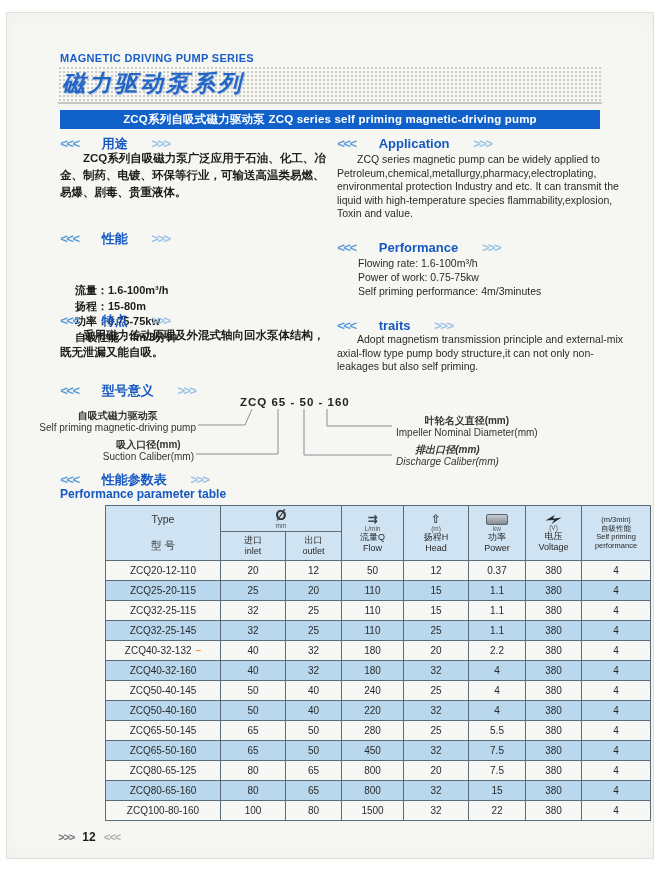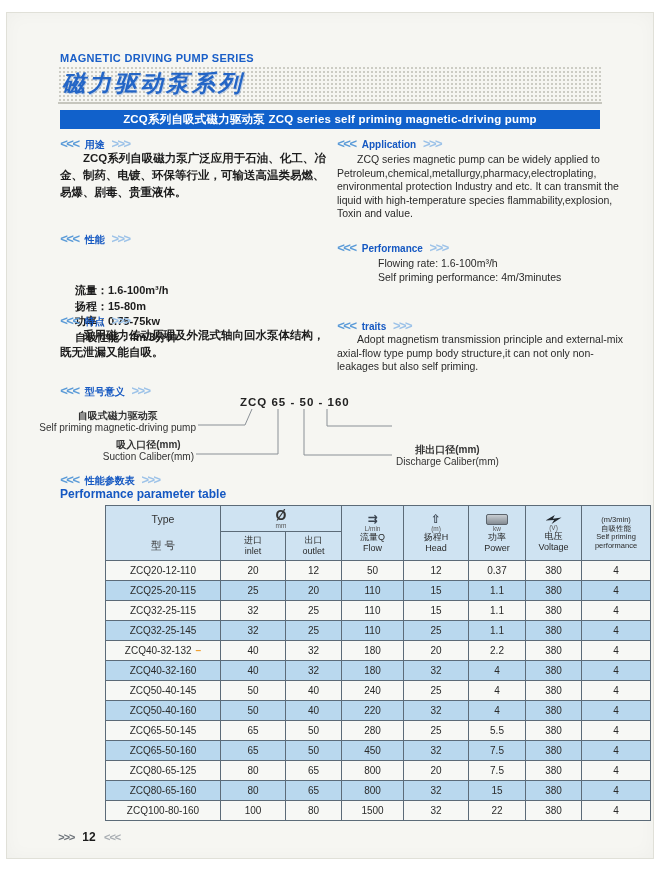--- a/index.html
+++ b/index.html
@@ -36,33 +36,33 @@
     display:flex;align-items:center;justify-content:center;letter-spacing:.2px;
   }
   
   .sec-head{position:absolute;white-space:nowrap;}
   .chev{
     font-size:13px;font-weight:bold;font-style:italic;
     color:#5b9bd8;letter-spacing:-1.5px;
   }
   .chev.dim{color:#9cc2e8;}
   .sec-title{
-    font-size:10px;font-weight:bold;color:#1558c2;margin:0 2px;
+    font-size:13px;font-weight:bold;color:#1558c2;margin:0 19px;
   }
   
   .zh-body{
     position:absolute;font-size:11.5px;line-height:17px;color:#1c1c1c;
     text-indent:2em;margin:0;font-weight:bold;
   }
   .zh-lines{position:absolute;font-size:11px;line-height:15.5px;color:#1c1c1c;font-weight:bold;}
   .en-body{
     position:absolute;font-size:10.5px;line-height:13.5px;color:#2a2a2a;
     text-indent:20px;margin:0;
   }
-  .en-lines{position:absolute;font-size:10.5px;line-height:14px;color:#2a2a2a;margin-left:20px;}
+  .en-lines{position:absolute;font-size:10.5px;line-height:14px;color:#2a2a2a;}
   
   .model-diagram{position:absolute;left:58px;top:396px;width:548px;height:74px;}
   .model-code{
     position:absolute;left:182px;top:0;font-size:11.5px;font-weight:600;
     color:#222;letter-spacing:1px;white-space:nowrap;text-align:center;
   }
   .m-label{position:absolute;color:#333;line-height:11.5px;white-space:nowrap;}
   .m-label .zh{font-size:10px;font-weight:bold;display:block;text-align:center;}
   .m-label .en{font-size:10px;display:block;}
   .m-left{text-align:right;}
@@ -156,20 +156,21 @@
 </div>
 <p class="en-body" style="left:337px;top:153px;width:292px;">ZCQ series magnetic pump can be widely applied to Petroleum,chemical,metallurgy,pharmacy,electroplating, environmental protection Industry and etc. It can transmit the liquid with high-temperature species flammability,explosion, Toxin and value.</p>
 
 <div class="sec-head" style="left:337px;top:238px;">
   <span class="chev">&lt;&lt;&lt;</span>
   <span class="sec-title">Performance</span>
   <span class="chev dim">&gt;&gt;&gt;</span>
 </div>
 <div class="en-lines" style="left:358px;top:256px;">
   <div>Flowing rate: 1.6-100m³/h</div>
+  <div>Power of work: 0.75-75kw</div>
   <div>Self priming performance: 4m/3minutes</div>
 </div>
 
 <div class="sec-head" style="left:337px;top:316px;">
   <span class="chev">&lt;&lt;&lt;</span>
   <span class="sec-title">traits</span>
   <span class="chev dim">&gt;&gt;&gt;</span>
 </div>
 <p class="en-body" style="left:337px;top:333px;width:288px;">Adopt magnetism transmission principle and external-mix axial-flow type pump body structure,it can not only non-leakages but also self priming.</p>
 
@@ -188,21 +189,25 @@
   </svg>
   <div class="model-code">ZCQ 65 - 50 - 160</div>
   <div class="m-label m-left" style="right:410px;top:14px;">
     <span class="zh">自吸式磁力驱动泵</span>
     <span class="en">Self priming magnetic-driving pump</span>
   </div>
   <div class="m-label m-left" style="right:412px;top:43px;">
     <span class="zh">吸入口径(mm)</span>
     <span class="en">Suction Caliber(mm)</span>
   </div>
-  <div class="m-label" style="left:338px;top:48px;">
+  <div class="m-label" style="left:338px;top:19px;">
+    <span class="zh">叶轮名义直径(mm)</span>
+    <span class="en">Impeller Nominal Diameter(mm)</span>
+  </div>
+  <div class="m-label" style="left:338px;top:48px;font-style:italic;">
     <span class="zh">排出口径(mm)</span>
     <span class="en">Discharge Caliber(mm)</span>
   </div>
 </div>
 
 <div class="sec-head" style="left:60px;top:470px;">
   <span class="chev">&lt;&lt;&lt;</span>
   <span class="sec-title">性能参数表</span>
   <span class="chev dim">&gt;&gt;&gt;</span>
 </div>

